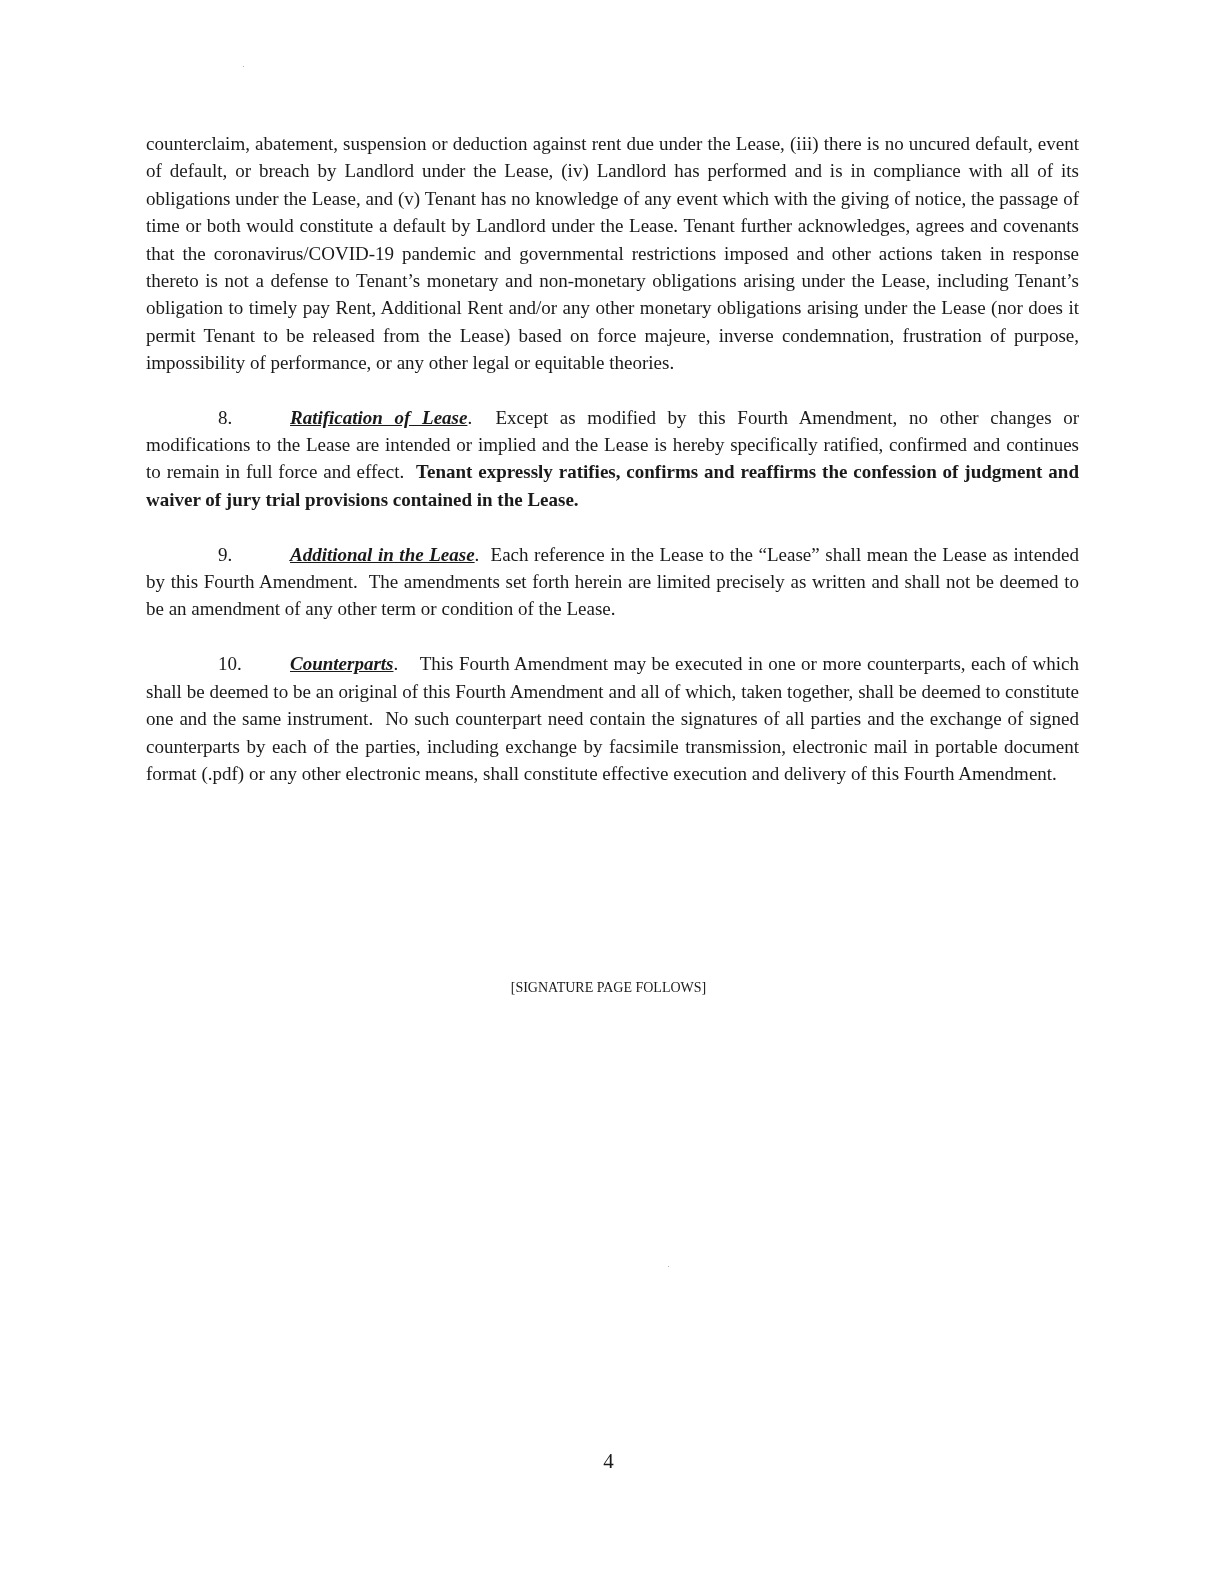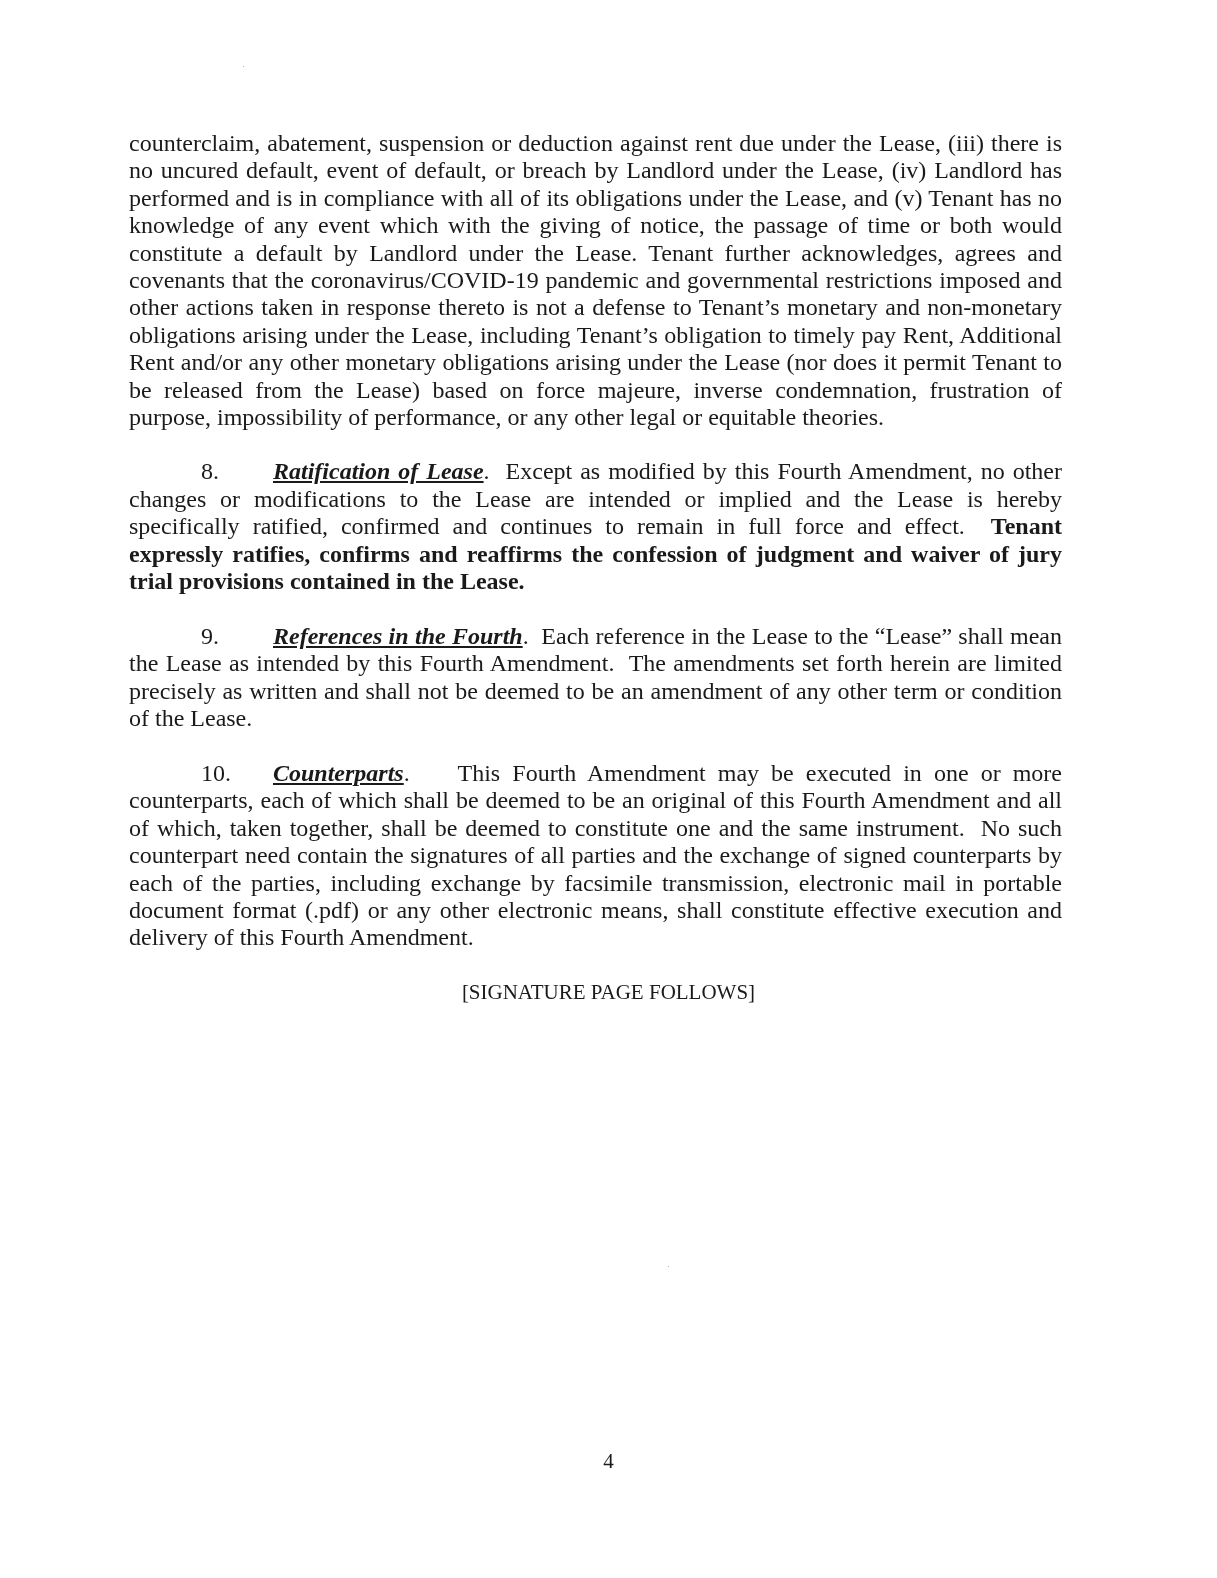--- a/index.html
+++ b/index.html
@@ -10,24 +10,24 @@
     body {
       width: 1217px;
       height: 1578px;
       position: relative;
       overflow: hidden;
       font-family: "Liberation Serif", "DejaVu Serif", serif;
       color: #1a1a1a;
     }
     .page {
       position: absolute;
-      left: 129px;
+      left: 146px;
       top: 130px;
       width: 933px;
-      font-size: 24px;
+      font-size: 19px;
       line-height: 27.4px;
     }
     .para {
       text-align: justify;
       margin: 0 0 27.4px 0;
     }
     .para.cont {
       margin-bottom: 27px;
     }
     .num {
@@ -45,21 +45,21 @@
     }
     .bold {
       font-weight: bold;
     }
     .footer-note {
       position: absolute;
       left: 0;
       width: 1217px;
       top: 980px;
       text-align: center;
-      font-size: 21px;
+      font-size: 14px;
     }
     .page-number {
       position: absolute;
       left: 0;
       width: 1217px;
       top: 1449px;
       text-align: center;
       font-size: 21px;
     }
     .speck {
@@ -76,21 +76,21 @@
 <div class="speck" style="left:668px; top:1266px;"></div>
 
 <div class="page">
   <p class="para cont">counterclaim, abatement, suspension or deduction against rent due under the Lease, (iii) there is no uncured default, event of default, or breach by Landlord under the Lease, (iv) Landlord has performed and is in compliance with all of its obligations under the Lease, and (v) Tenant has no knowledge of any event which with the giving of notice, the passage of time or both would constitute a default by Landlord under the Lease.  Tenant further acknowledges, agrees and covenants that the coronavirus/COVID-19 pandemic and governmental restrictions imposed and other actions taken in response thereto is not a defense to Tenant’s monetary and non-monetary obligations arising under the Lease, including Tenant’s obligation to timely pay Rent, Additional Rent and/or any other monetary obligations arising under the Lease (nor does it permit Tenant to be released from the Lease) based on force majeure, inverse condemnation, frustration of purpose, impossibility of performance, or any other legal or equitable theories.</p>
 
   <p class="para">
     <span class="num">8.</span><span class="heading">Ratification of Lease</span><span>.</span><span style="white-space:pre-wrap;">  Except as modified by this Fourth Amendment, no other changes or modifications to the Lease are intended or implied and the Lease is hereby specifically ratified, confirmed and continues to remain in full force and effect.  </span><span class="bold">Tenant expressly ratifies, confirms and reaffirms the confession of judgment and waiver of jury trial provisions contained in the Lease.</span>
   </p>
 
   <p class="para">
-    <span class="num">9.</span><span class="heading">References in the Fourth</span><span>.</span><span style="white-space:pre-wrap;">  Each reference in the Lease to the “Lease” shall mean the Lease as intended by this Fourth Amendment.  The amendments set forth herein are limited precisely as written and shall not be deemed to be an amendment of any other term or condition of the Lease.</span>
+    <span class="num">9.</span><span class="heading">Additional in the Lease</span><span>.</span><span style="white-space:pre-wrap;">  Each reference in the Lease to the “Lease” shall mean the Lease as intended by this Fourth Amendment.  The amendments set forth herein are limited precisely as written and shall not be deemed to be an amendment of any other term or condition of the Lease.</span>
   </p>
 
   <p class="para">
     <span class="num two">10.</span><span class="heading">Counterparts</span><span>.</span><span style="white-space:pre-wrap;">    This Fourth Amendment may be executed in one or more counterparts, each of which shall be deemed to be an original of this Fourth Amendment and all of which, taken together, shall be deemed to constitute one and the same instrument.  No such counterpart need contain the signatures of all parties and the exchange of signed counterparts by each of the parties, including exchange by facsimile transmission, electronic mail in portable document format (.pdf) or any other electronic means, shall constitute effective execution and delivery of this Fourth Amendment.</span>
   </p>
 </div>
 
 <div class="footer-note">[SIGNATURE PAGE FOLLOWS]</div>
 
 <div class="page-number">4</div>

